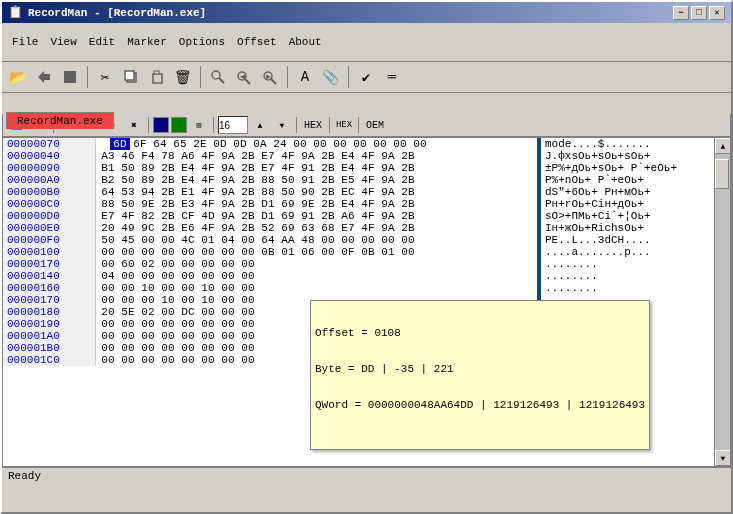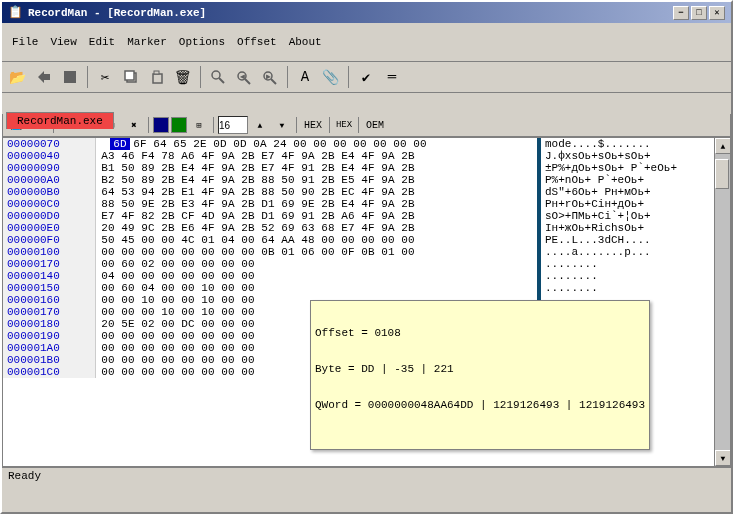--- a/index.html
+++ b/index.html
@@ -424,25 +424,20 @@
               <td class="addr-col">00000170</td>
               <td class="hex-col"><span class="hex-byte">00</span><span class="hex-byte">60</span><span class="hex-byte">02</span><span class="hex-byte">00</span><span class="hex-byte">00</span><span class="hex-byte">00</span><span class="hex-byte">00</span><span class="hex-byte">00</span></td>
               <td class="ascii-col">........</td>
             </tr>
             <tr>
               <td class="addr-col">00000140</td>
               <td class="hex-col"><span class="hex-byte">04</span><span class="hex-byte">00</span><span class="hex-byte">00</span><span class="hex-byte">00</span><span class="hex-byte">00</span><span class="hex-byte">00</span><span class="hex-byte">00</span><span class="hex-byte">00</span></td>
               <td class="ascii-col">........</td>
             </tr>
             <tr>
-              <td class="addr-col">00000150</td>
-              <td class="hex-col"><span class="hex-byte">00</span><span class="hex-byte">60</span><span class="hex-byte">04</span><span class="hex-byte">00</span><span class="hex-byte">00</span><span class="hex-byte">10</span><span class="hex-byte">00</span><span class="hex-byte">00</span></td>
-              <td class="ascii-col">........</td>
-            </tr>
-            <tr>
               <td class="addr-col">00000160</td>
               <td class="hex-col"><span class="hex-byte">00</span><span class="hex-byte">00</span><span class="hex-byte">10</span><span class="hex-byte">00</span><span class="hex-byte">00</span><span class="hex-byte">10</span><span class="hex-byte">00</span><span class="hex-byte">00</span></td>
               <td class="ascii-col">........</td>
             </tr>
             <tr>
               <td class="addr-col">00000170</td>
               <td class="hex-col"><span class="hex-byte">00</span><span class="hex-byte">00</span><span class="hex-byte">00</span><span class="hex-byte">10</span><span class="hex-byte">00</span><span class="hex-byte">10</span><span class="hex-byte">00</span><span class="hex-byte">00</span></td>
               <td class="ascii-col">........</td>
             </tr>
             <tr>

